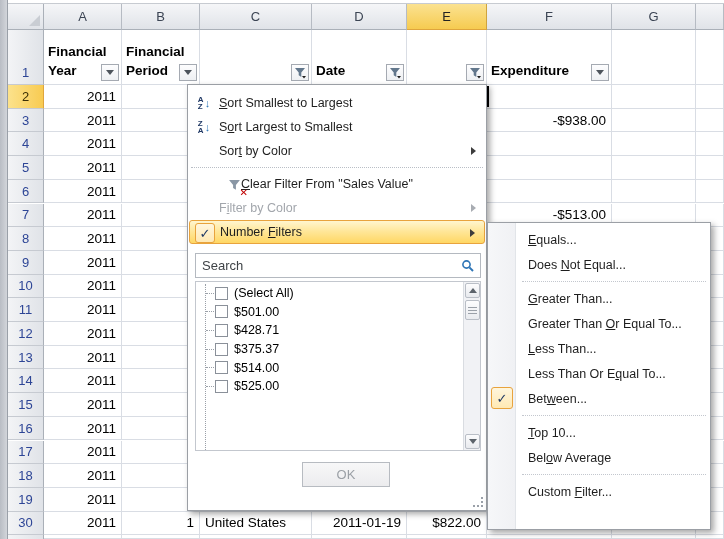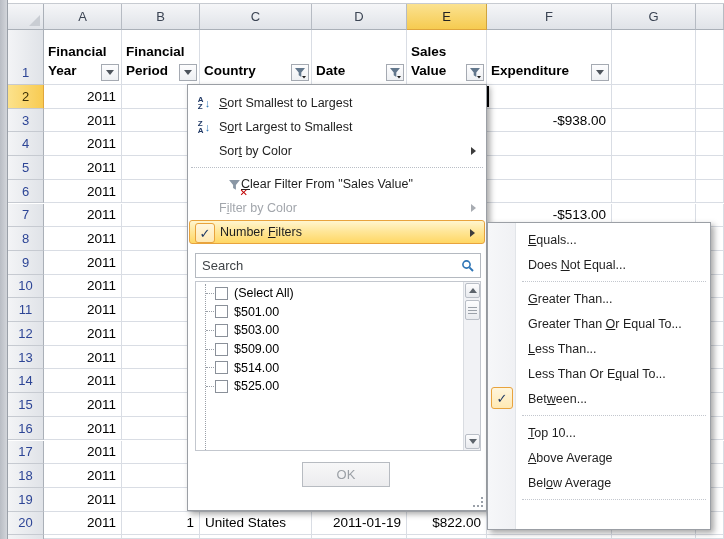--- a/index.html
+++ b/index.html
@@ -147,56 +147,54 @@
       <div class="row-header" style="top: 274.6px; height: 23.7px;">10</div>
       <div class="row-header" style="top: 298.3px; height: 23.7px; text-align: center;">11</div>
       <div class="row-header" style="top: 322px; height: 23.7px;">12</div>
       <div class="row-header" style="top: 345.7px; height: 23.7px;">13</div>
       <div class="row-header" style="top: 369.4px; height: 23.7px;">14</div>
       <div class="row-header" style="top: 393.1px; height: 23.7px;">15</div>
       <div class="row-header" style="top: 416.8px; height: 23.7px;">16</div>
       <div class="row-header" style="top: 440.5px; height: 23.7px;">17</div>
       <div class="row-header" style="top: 464.2px; height: 23.7px;">18</div>
       <div class="row-header" style="top: 487.9px; height: 23.7px;">19</div>
-      <div class="row-header" style="top: 511.6px; height: 23.7px;">20</div>
+      <div class="row-header" style="top: 511.6px; height: 23.7px;">30</div>
       <div class="row-header" style="top: 535.3px; height: 23.7px;"></div>
     </div>
   <div id="header-cells">
       <div class="hdr-cell" style="left: 44px; width: 78px;">
         <span class="txt">Financial Year</span>
         <div class="fbtn">
           <span class="dd"></span>
         </div>
       </div>
       <div class="hdr-cell" style="left: 122px; width: 78px;">
         <span class="txt">Financial Period</span>
         <div class="fbtn">
           <span class="dd"></span>
         </div>
       </div>
       <div class="hdr-cell" style="left: 200px; width: 112px;">
-        <span class="txt" style="right: 24px; white-space: nowrap;">Country</span>
         <div class="fbtn">
           <svg width="12" height="12" viewBox="0 0 12 12">
             <path class="funnel-path" d="M1 1 h10 L7.3 5.6 V10 L4.7 8.3 V5.6 Z"></path>
             <path d="M8 9 h4 l-2 2.6 Z" fill="#1f1f1f"></path>
           </svg>
         </div>
       </div>
       <div class="hdr-cell" style="left: 312px; width: 95px;">
         <span class="txt" style="right: 24px; white-space: nowrap;">Date</span>
         <div class="fbtn">
           <svg width="12" height="12" viewBox="0 0 12 12">
             <path class="funnel-path" d="M1 1 h10 L7.3 5.6 V10 L4.7 8.3 V5.6 Z"></path>
             <path d="M8 9 h4 l-2 2.6 Z" fill="#1f1f1f"></path>
           </svg>
         </div>
       </div>
       <div class="hdr-cell" style="left: 407px; width: 80px;">
-        <span class="txt">Sales Value</span>
         <div class="fbtn">
           <svg width="12" height="12" viewBox="0 0 12 12">
             <path class="funnel-path" d="M1 1 h10 L7.3 5.6 V10 L4.7 8.3 V5.6 Z"></path>
             <path d="M8 9 h4 l-2 2.6 Z" fill="#1f1f1f"></path>
           </svg>
         </div>
       </div>
       <div class="hdr-cell" style="left: 487px; width: 125px;">
         <span class="txt" style="right: 40px; white-space: nowrap; margin-top: 32px;">Expenditure</span>
         <div class="fbtn">
@@ -437,26 +435,26 @@
             <span>(Select All)</span>
           </div>
           <div class="f-item">
             <span class="twig"></span>
             <span class="cb"></span>
             <span>$501.00</span>
           </div>
           <div class="f-item">
             <span class="twig"></span>
             <span class="cb"></span>
-            <span>$503.00</span>
+            <span>$428.71</span>
           </div>
           <div class="f-item">
             <span class="twig"></span>
             <span class="cb"></span>
-            <span>$509.00</span>
+            <span>$375.37</span>
           </div>
           <div class="f-item">
             <span class="twig"></span>
             <span class="cb"></span>
             <span>$514.00</span>
           </div>
           <div class="f-item">
             <span class="twig"></span>
             <span class="cb"></span>
             <span>$525.00</span>
@@ -514,21 +512,21 @@
           <span class="sm-check">
             <span class="chk-box" style="width:22px;height:22px;">✓</span>
           </span>
           <span>Bet<u>w</u>een...</span>
         </div>
         <div class="sm-sep"></div>
         <div class="sm-item">
           <span><u>T</u>op 10...</span>
         </div>
         <div class="sm-item">
-          <span><u>A</u>bove Average</span>
-        </div>
-        <div class="sm-item">
           <span>Bel<u>o</u>w Average</span>
         </div>
         <div class="sm-sep"></div>
+        <div class="sm-item">
+          <span>Custom <u>F</u>ilter...</span>
+        </div>
       </div>
   </div>
 </div>
 
 </body></html>

